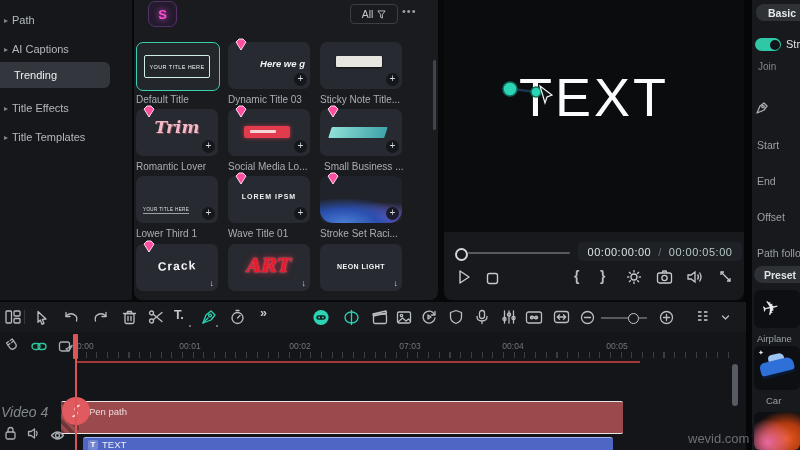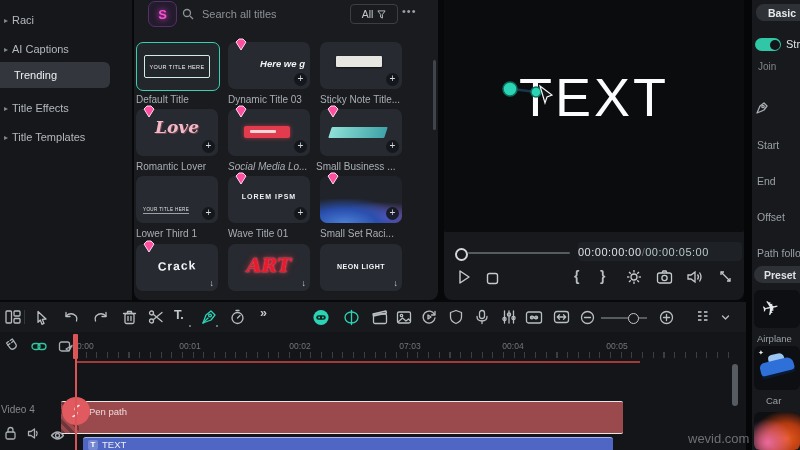--- a/index.html
+++ b/index.html
@@ -17,21 +17,21 @@
   #logo{left:148px;top:1px;width:27px;height:24px;border-radius:7px;background:#241b2e;border:1px solid #54306a;
     color:#ff4fd8;font-size:13px;font-weight:bold;display:flex;align-items:center;justify-content:center;
     text-shadow:0 0 6px #ff4fd8;}
   #searchBox{left:182px;top:4px;width:160px;height:20px;display:flex;align-items:center;gap:6px;}
   #searchInput{background:transparent;border:none;outline:none;color:#8d9297;font-size:11px;width:130px;}
   #searchInput::placeholder{color:#8d9297;}
   #allPill{left:350px;top:4px;width:46px;height:18px;border:1px solid #3b3f45;border-radius:4px;
     display:flex;align-items:center;justify-content:center;gap:4px;color:#c3c8cc;font-size:10.5px;}
   #moreBtn{left:402px;top:5px;color:#9aa0a6;font-size:11px;letter-spacing:1px;}
   .card{position:absolute;width:82px;height:47px;background:#272a30;border-radius:7px;overflow:visible;}
-  .card .inner{position:absolute;inset:0;border-radius:7px;overflow:hidden;text-decoration:underline;}
+  .card .inner{position:absolute;inset:0;border-radius:13px;overflow:hidden;text-decoration:underline;}
   .card-label{position:absolute;width:86px;font-size:10px;color:#a9aeb4;white-space:nowrap;
     overflow:hidden;text-overflow:ellipsis;}
   .badge{position:absolute;left:6px;top:-4px;width:14px;height:13px;z-index:3;}
   .plusBtn{position:absolute;right:3px;bottom:3px;width:13px;height:13px;border-radius:50%;
     background:rgba(18,20,23,.85);color:#d6dade;font-size:10px;line-height:12px;text-align:center;z-index:3;}
   .dlBtn{position:absolute;right:4px;bottom:3px;color:#cfd4d8;font-size:9px;z-index:3;}
   .tpl-default{border:1.5px solid #39d0b2;background:#23262b;}
   .tpl-box{position:absolute;left:7px;top:12px;width:64px;height:21px;border:1px solid #cfeee5;border-radius:2px;
     color:#eef2f2;font-size:5.5px;display:flex;align-items:center;justify-content:center;letter-spacing:.4px;}
   .tpl-dyn-txt{position:absolute;right:5px;top:16px;color:#f2f4f6;font-size:9.5px;font-weight:bold;font-style:italic;}
@@ -62,21 +62,21 @@
   #tplScroll{left:433px;top:60px;width:3px;height:70px;background:#41454b;border-radius:2px;}
   
   #prevPanel{left:444px;top:0;width:300px;height:300px;background:#17191d;border-radius:0 0 8px 8px;}
   #video{left:444px;top:0;width:300px;height:232px;background:#0b0c0d;border-radius:0 0 2px 2px;overflow:hidden;}
   #canvasText{position:absolute;left:0;right:0;top:66px;text-align:center;color:#fbfcfd;font-size:54px;
     font-weight:500;letter-spacing:3px;}
   #penOverlay{position:absolute;left:52px;top:78px;}
   #seekKnob{left:455px;top:248px;width:9px;height:9px;border:2px solid #d3d7da;border-radius:50%;}
   #seekTrack{left:468px;top:252px;width:102px;height:2px;background:#565b60;border-radius:1px;}
   #tcWrap{left:578px;top:242px;width:164px;height:19px;background:#1e2125;border-radius:4px;
-    display:flex;align-items:center;font-size:11px;letter-spacing:.5px;}
+    display:flex;align-items:center;justify-content:center;gap:7px;font-size:11px;letter-spacing:.5px;}
   #tcCur{color:#dde1e4;} #tcSep{color:#6a6f74;} #tcTot{color:#b7c9c5;}
   .pvBtn{position:absolute;top:269px;}
   .brace{color:#b9bec3;font-size:14px;font-weight:bold;}
   
   #inspector{left:752px;top:0;width:120px;height:450px;background:#17191d;}
   #basicTab{position:absolute;left:4px;top:4px;width:52px;height:17px;background:#2e3136;border-radius:8px;
     color:#e7eaec;font-size:10.5px;display:flex;align-items:center;justify-content:center;font-weight:bold;}
   #strokeToggle{position:absolute;left:3px;top:38px;width:26px;height:13px;background:#2fc7a6;border-radius:7px;}
   #strokeToggle .knob{position:absolute;right:1.5px;top:1.5px;width:10px;height:10px;border-radius:50%;background:#121417;}
   .insp-lbl{position:absolute;font-size:10.5px;color:#9aa0a5;}
@@ -111,64 +111,57 @@
   #clipRedHatch{position:absolute;left:0;top:0;width:18px;height:100%;
     background:repeating-linear-gradient(45deg,rgba(0,0,0,.28) 0,rgba(0,0,0,.28) 3px,transparent 3px,transparent 7px);}
   #clipRedLbl{position:absolute;left:15px;top:4px;color:#f2dada;font-size:9.5px;display:flex;gap:4px;align-items:center;}
   #redHandle{left:62px;top:397px;width:28px;height:28px;border-radius:50%;background:#e05a5f;z-index:5;
     display:flex;align-items:center;justify-content:center;}
   #clipBlue{left:83px;top:437px;width:530px;height:13px;background:#4f66c4;border-top:1px solid #a9b6ea;
     border-radius:3px 3px 0 0;z-index:4;}
   #clipBlueLbl{position:absolute;left:5px;top:1px;display:flex;gap:4px;align-items:center;color:#eef1f5;font-size:9.5px;}
   #tIconBox{width:10px;height:10px;border-radius:2px;background:rgba(255,255,255,.22);font-size:8px;
     line-height:10px;text-align:center;color:#fff;font-weight:bold;}
-  #vTrackLbl{left:1px;top:404px;font-size:10px;color:#83888d;}
+  #vTrackLbl{left:1px;top:404px;font-size:14px;color:#83888d;font-style:italic;}
   #tlScroll{left:732px;top:364px;width:6px;height:42px;background:#565b61;border-radius:3px;z-index:6;}
   #watermark{left:688px;top:431px;font-size:13px;color:rgba(195,200,205,.5);z-index:7;}
   #rightGap{left:744px;top:0;width:8px;height:450px;background:#050607;}
   .hicon{position:absolute;width:16px;height:16px;}
   .hicon svg{stroke:#a9aeb3;fill:none;stroke-width:1.3;stroke-linecap:round;stroke-linejoin:round;}
   .hicon.teal svg{stroke:#2fc7a0;}
 </style>
 </head>
 <body>
 
 <div id="app">
 
   <div id="sidebar" class="abs">
     <div class="side-item" style="top:8px;">
       <span class="chev">▸</span>
-      <span class="lbl">Raci</span>
+      <span class="lbl">Path</span>
     </div>
     <div class="side-item" style="top:37px;">
       <span class="chev">▸</span>
       <span class="lbl">AI Captions</span>
     </div>
     <div class="side-item active" style="top:62px;">
       <span class="lbl">Trending</span>
     </div>
     <div class="side-item" style="top:96px;">
       <span class="chev">▸</span>
       <span class="lbl">Title Effects</span>
     </div>
     <div class="side-item" style="top:125px;">
       <span class="chev">▸</span>
       <span class="lbl">Title Templates</span>
     </div>
   </div>
 
   <div id="tplPanel" class="abs"></div>
   <div id="logo" class="abs">S</div>
-  <div id="searchBox" class="abs">
-    <svg width="12" height="12" viewBox="0 0 12 12">
-      <circle cx="5" cy="5" r="3.5" stroke="#8d9297" fill="none" stroke-width="1.3"></circle>
-      <line x1="8" y1="8" x2="11" y2="11" stroke="#8d9297" stroke-width="1.3"></line>
-    </svg>
-    <input id="searchInput" placeholder="Search all titles" style="">
-  </div>
   <div id="allPill" class="abs">
     <span>All</span>
     <svg width="9" height="9" viewBox="0 0 10 10">
       <path d="M1 1 H9 L6 5 V9 L4 8 V5 Z" stroke="#c3c8cc" fill="none" stroke-width="1"></path>
     </svg>
   </div>
   <div id="moreBtn" class="abs">•••</div>
   <div id="tplScroll" class="abs"></div>
 
   <div class="card tpl-default" style="left:136px;top:42px;">
@@ -193,47 +186,47 @@
       </div>
     <div class="plusBtn">+</div>
   </div>
   <div class="card-label" style="left:320px;top:94px;">Sticky Note Title...</div>
 
   <div class="card" style="left:136px;top:109px;">
     <svg class="badge" viewBox="0 0 14 13">
       <polygon points="2,4 5,1 9,1 12,4 7,12" fill="#ff4fa0" stroke="#ffd9ea" stroke-width="1"></polygon>
       </svg>
     <div class="inner">
-        <div class="tpl-love">Love</div>
+        <div class="tpl-love">Trim</div>
       </div>
     <div class="plusBtn">+</div>
   </div>
   <div class="card-label" style="left:136px;top:161px;">Romantic Lover</div>
 
   <div class="card" style="left:228px;top:109px;">
     <svg class="badge" viewBox="0 0 14 13">
       <polygon points="2,4 5,1 9,1 12,4 7,12" fill="#ff4fa0" stroke="#ffd9ea" stroke-width="1"></polygon>
       </svg>
     <div class="inner">
         <div class="tpl-social"></div>
       </div>
     <div class="plusBtn">+</div>
   </div>
-  <div class="card-label" style="left:228px;top:161px;font-style:italic;">Social Media Lo...</div>
+  <div class="card-label" style="left:228px;top:161px;">Social Media Lo...</div>
 
   <div class="card" style="left:320px;top:109px;">
     <svg class="badge" viewBox="0 0 14 13">
       <polygon points="2,4 5,1 9,1 12,4 7,12" fill="#ff4fa0" stroke="#ffd9ea" stroke-width="1"></polygon>
       </svg>
     <div class="inner">
         <div class="tpl-biz"></div>
       </div>
     <div class="plusBtn">+</div>
   </div>
-  <div class="card-label" style="left:316px;top:161px;">Small Business ...</div>
+  <div class="card-label" style="left:324px;top:161px;">Small Business ...</div>
 
   <div class="card" style="left:136px;top:176px;">
     <div class="inner">
         <div class="tpl-lower">YOUR TITLE HERE</div>
       </div>
     <div class="plusBtn">+</div>
   </div>
   <div class="card-label" style="left:136px;top:228px;">Lower Third 1</div>
 
   <div class="card" style="left:228px;top:176px;">
@@ -249,21 +242,21 @@
 
   <div class="card tpl-gaming" style="left:320px;top:176px;">
     <svg class="badge" viewBox="0 0 14 13">
       <polygon points="2,4 5,1 9,1 12,4 7,12" fill="#ff4fa0" stroke="#ffd9ea" stroke-width="1"></polygon>
       </svg>
     <div class="inner">
         <div class="neb"></div>
       </div>
     <div class="plusBtn">+</div>
   </div>
-  <div class="card-label" style="left:320px;top:228px;">Small Set Raci...</div>
+  <div class="card-label" style="left:320px;top:228px;">Stroke Set Raci...</div>
 
   <div class="card" style="left:136px;top:244px;">
     <svg class="badge" viewBox="0 0 14 13">
       <polygon points="2,4 5,1 9,1 12,4 7,12" fill="#ff4fa0" stroke="#ffd9ea" stroke-width="1"></polygon>
       </svg>
     <div class="inner">
         <div class="tpl-crack">Crack</div>
       </div>
     <div class="dlBtn">↓</div>
   </div>

